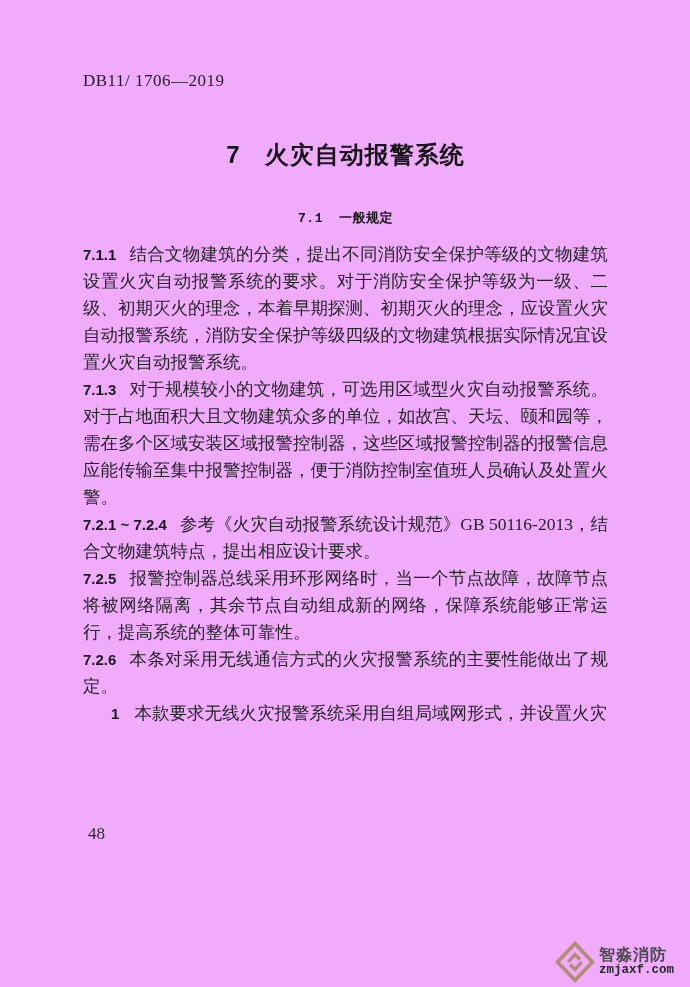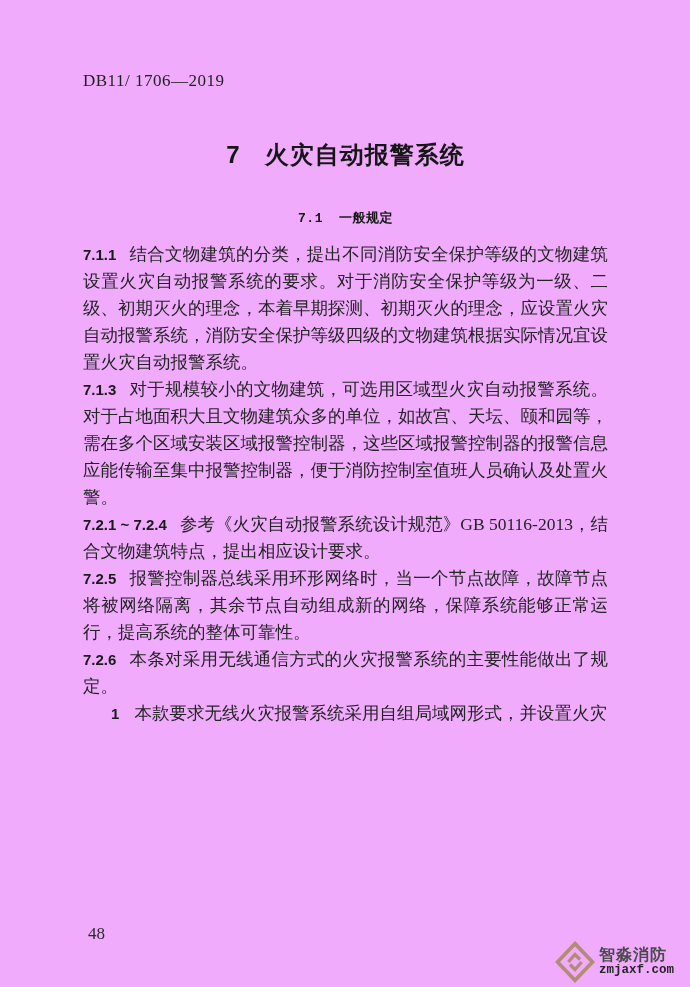--- a/index.html
+++ b/index.html
@@ -67,21 +67,21 @@
     white-space: nowrap;
   }
   .sub-clause {
     padding-left: 27px;
     text-align: center;
   }
   .sub-clause .clause-num { margin-right: 15px; }
   .page-number {
     position: absolute;
     left: 88px;
-    top: 924px;
+    top: 824px;
     font-size: 17px;
     color: #2a2a2a;
   }
   .watermark {
     position: absolute;
     right: 16px;
     bottom: 4px;
     display: flex;
     align-items: center;
     gap: 4px;

